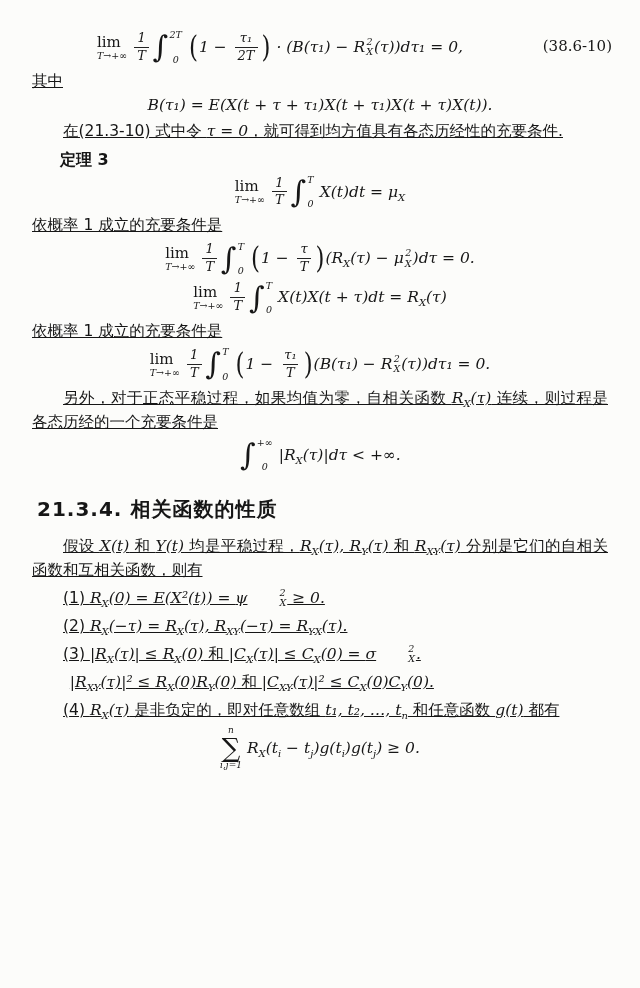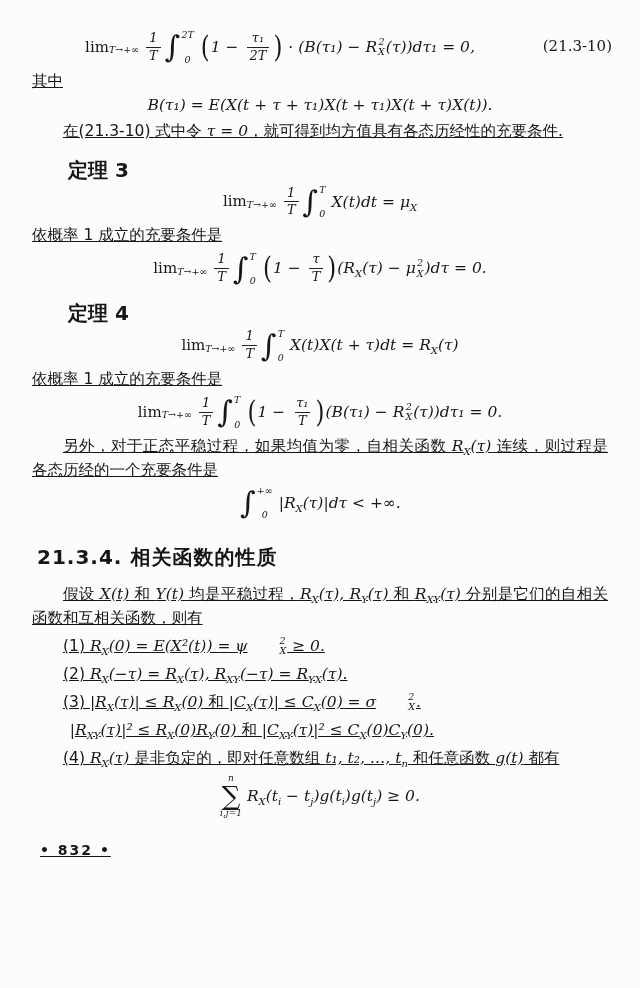--- a/index.html
+++ b/index.html
@@ -9,37 +9,37 @@
     font-family:"DejaVu Sans",sans-serif;
   }
   #doc{
     box-sizing:border-box;width:640px;height:988px;
     padding:26px 28px 0 28px;
   }
   
   .para{font-size:15.5px;line-height:24px;text-align:justify;margin:4px;text-decoration:underline;}
   .ind1{text-indent:2em;}
   .ind2{margin-left:2.7em;}
-  .theorem{font-weight:bold;font-size:20px;margin:16px 0 2px 2em;line-height:22px;}
+  .theorem{font-weight:bold;font-size:16px;margin:6px 0 2px 2em;line-height:22px;}
   .heading{font-size:20px;font-weight:bold;margin:24px 0 12px 9px;line-height:26px;letter-spacing:1px;}
   .pagenum{margin-top:20px;font-size:14px;font-weight:bold;letter-spacing:2px;padding-left:8px;}
   .bold{font-weight:bold;}
   
   .mtxt{font-family:"DejaVu Serif",serif;font-style:italic;}
   sub.msub{font-family:"DejaVu Serif",serif;font-style:italic;font-size:10px;line-height:1;}
   .disp{
     position:relative;text-align:center;margin:4px 0;line-height:1.15;
     font-size:15.5px;white-space:nowrap;
   }
   .disp.tagged{padding-right:80px;}
   .eqtag{
     position:absolute;right:0;top:50%;transform:translateY(-50%);
     font-family:"DejaVu Serif",serif;font-size:15px;white-space:nowrap;
   }
-  .limw{display:inline-flex;flex-direction:row;align-items:flex-end;vertical-align:middle;
+  .limw{display:inline-flex;flex-direction:column;align-items:flex-start;vertical-align:middle;
         line-height:1;margin-right:4px;font-family:"DejaVu Serif",serif;}
   .limt{font-size:15px;}
   .limb{font-size:9.5px;font-style:italic;margin-top:1px;}
   .frac{display:inline-flex;flex-direction:column;align-items:center;vertical-align:middle;
         font-size:13px;line-height:1.3;font-family:"DejaVu Serif",serif;font-style:italic;margin:0 3px;}
   .frac .fd{border-top:1px solid #222;padding:0 3px;}
   .frac .fn{padding:0 3px;}
   .intw{display:inline-flex;align-items:center;vertical-align:middle;margin:0 1px;}
   .ints{font-size:30px;font-family:"DejaVu Serif",serif;line-height:1;}
   .intl{display:inline-flex;flex-direction:column;justify-content:space-between;height:34px;
@@ -70,21 +70,21 @@
         <span class="intl">
           <span>2T</span>
           <span>0</span>
         </span>
       </span><span class="big">(</span><span class="mtxt">1 − </span><span class="frac">
         <span class="fn">τ₁</span>
         <span class="fd">2T</span>
       </span><span class="big">)</span><span class="mtxt"> · (B(τ₁) − </span><span class="mtxt">R</span><span class="ssw">
         <span>2</span>
         <span>X</span>
-      </span><span class="mtxt">(τ))dτ₁ = 0,</span><span class="eqtag">(21.3-10)</span></div>
+      </span><span class="mtxt">(τ))dτ₁ = 0,</span><span class="eqtag">(38.6-10)</span></div>
     <div class="para"><span class="rm">其中</span></div>
     <div class="disp"><span class="mtxt">B(τ₁) = E(X(t + τ + τ₁)X(t + τ₁)X(t + τ)X(t)).</span></div>
     <div class="para ind1"><span class="rm">在(21.3-10) 式中令 </span><span class="mtxt">τ = 0</span><span class="rm">，就可得到均方值具有各态历经性的充要条件.</span></div>
     <div class="theorem"><span class="bold">定理 3</span></div>
     <div class="disp"><span class="limw">
         <span class="limt">lim</span>
         <span class="limb">T→+∞</span>
       </span><span class="frac">
         <span class="fn">1</span>
         <span class="fd">T</span>
@@ -108,21 +108,20 @@
           <span>T</span>
           <span>0</span>
         </span>
       </span><span class="big">(</span><span class="mtxt">1 − </span><span class="frac">
         <span class="fn">τ</span>
         <span class="fd">T</span>
       </span><span class="big">)</span><span class="mtxt">(R</span><sub class="msub">X</sub><span class="mtxt">(τ) − </span><span class="mtxt">μ</span><span class="ssw">
         <span>2</span>
         <span>X</span>
       </span><span class="mtxt">)dτ = 0.</span></div>
-    <div class="theorem"><span class="bold">定理 4</span></div>
     <div class="disp"><span class="limw">
         <span class="limt">lim</span>
         <span class="limb">T→+∞</span>
       </span><span class="frac">
         <span class="fn">1</span>
         <span class="fd">T</span>
       </span><span class="intw">
         <span class="ints">∫</span>
         <span class="intl">
           <span>T</span>
@@ -168,14 +167,13 @@
         <span>2</span>
         <span>X</span>
       </span><span class="mtxt">.</span></div>
     <div class="para ind2"><span class="mtxt">|R</span><sub class="msub">XY</sub><span class="mtxt">(τ)|² ≤ R</span><sub class="msub">X</sub><span class="mtxt">(0)R</span><sub class="msub">Y</sub><span class="mtxt">(0)</span><span class="rm"> 和 </span><span class="mtxt">|C</span><sub class="msub">XY</sub><span class="mtxt">(τ)|² ≤ C</span><sub class="msub">X</sub><span class="mtxt">(0)C</span><sub class="msub">Y</sub><span class="mtxt">(0).</span></div>
     <div class="para ind1"><span class="rm">(4) </span><span class="mtxt">R</span><sub class="msub">X</sub><span class="mtxt">(τ)</span><span class="rm"> 是非负定的，即对任意数组 </span><span class="mtxt">t₁, t₂, …, t</span><sub class="msub">n</sub><span class="rm"> 和任意函数 </span><span class="mtxt">g(t)</span><span class="rm"> 都有</span></div>
     <div class="disp"><span class="sumw">
         <span class="sumt">n</span>
         <span class="sums">∑</span>
         <span class="sumb">i,j=1</span>
       </span><span class="mtxt">R</span><sub class="msub">X</sub><span class="mtxt">(t</span><sub class="msub">i</sub><span class="mtxt"> − t</span><sub class="msub">j</sub><span class="mtxt">)g(t</span><sub class="msub">i</sub><span class="mtxt">)g(t</span><sub class="msub">j</sub><span class="mtxt">) ≥ 0.</span></div>
-    <div class="para pagenum"><span class="rm">• 832 •</span></div>
   </div>
 
 </body></html>

